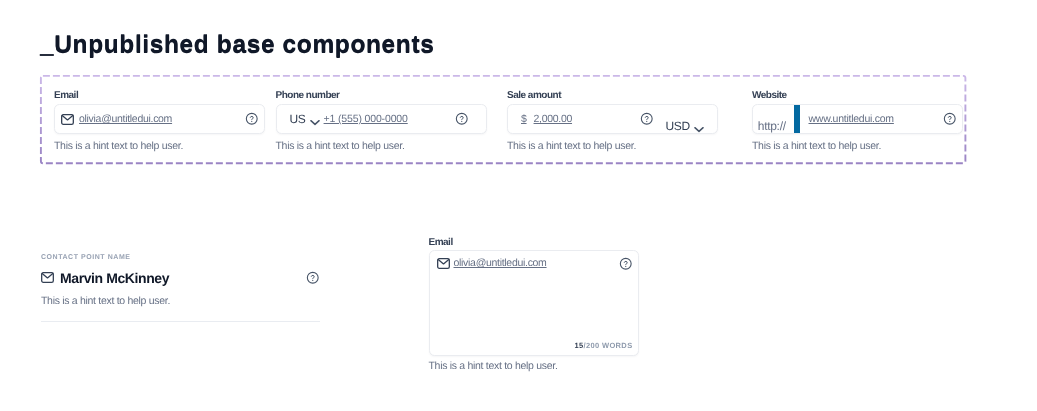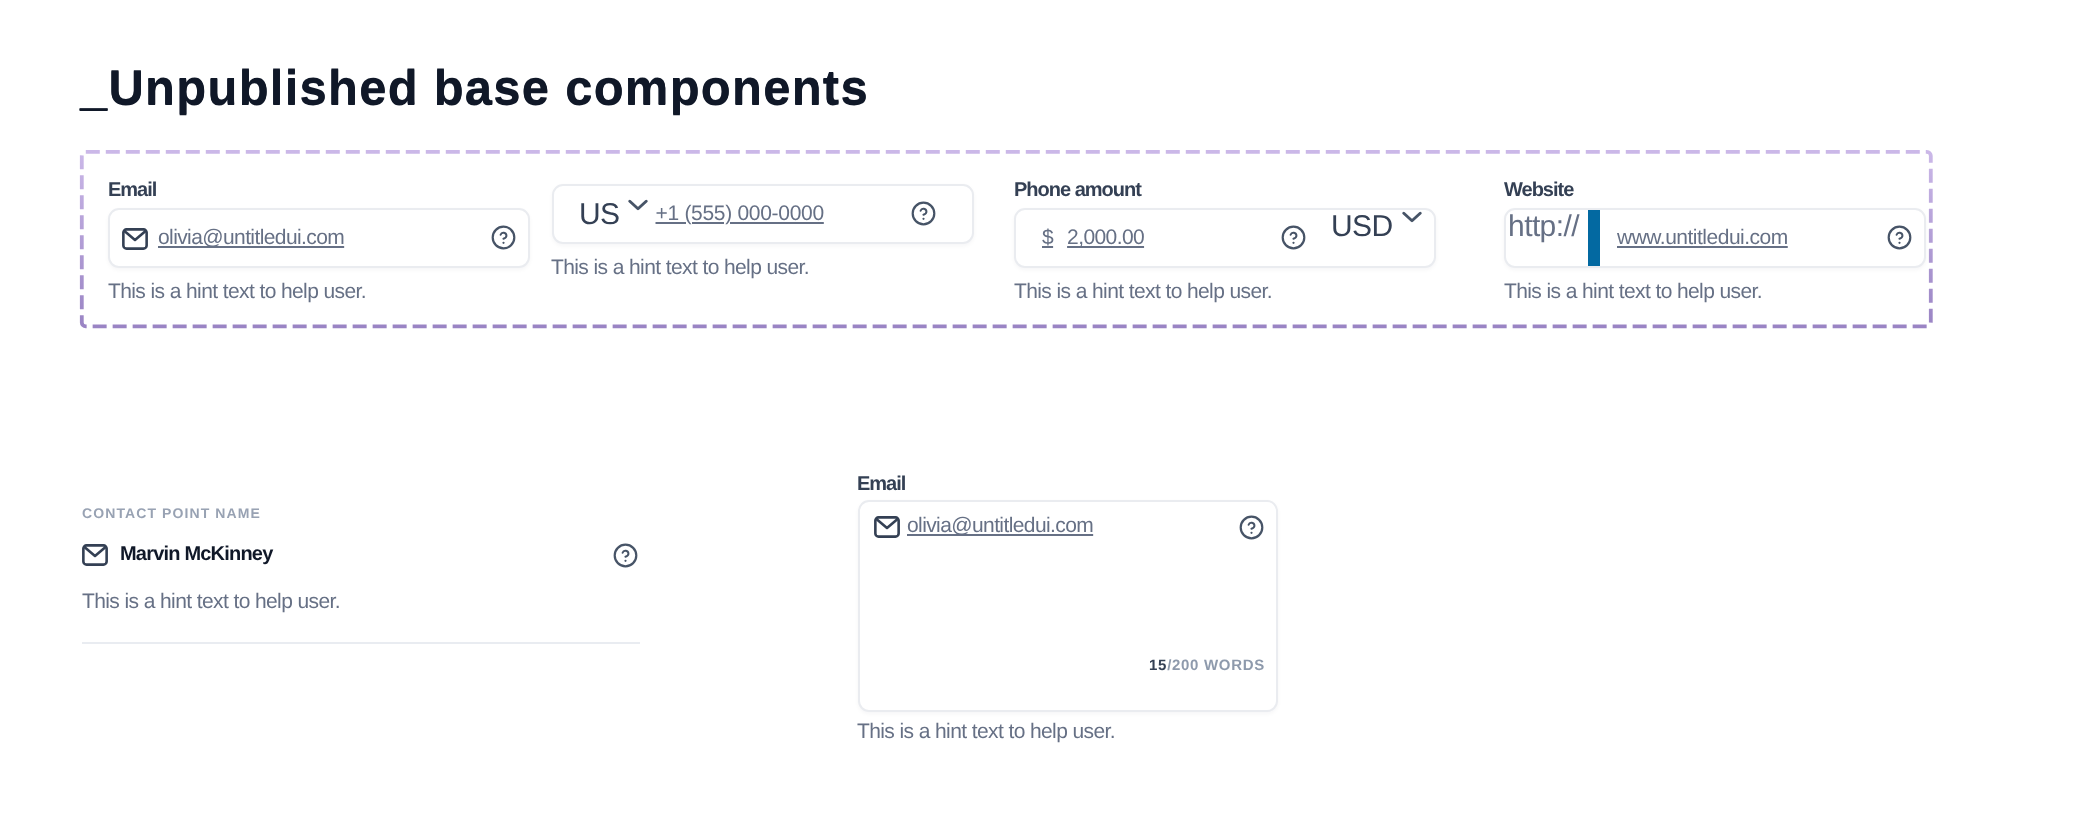--- a/index.html
+++ b/index.html
@@ -25,42 +25,42 @@
   .input-box{display:flex;align-items:center;height:30px;box-sizing:border-box;
              border:1px solid #eaecf0;border-radius:5.5px;background:#ffffff;
              box-shadow:0 1px 2px rgba(16,24,40,.04);margin-top:2px;overflow:hidden;}
   .hint{font-size:10.5px;line-height:12px;color:#667085;margin-top:6px;
         letter-spacing:-0.3px;white-space:nowrap;}
 
   .leading-icon{display:flex;align-items:center;flex:none;margin-left:6px;}
   .input-text{font-size:10.5px;color:#667085;letter-spacing:-0.3px;white-space:nowrap;text-decoration:underline;}
   .help-icon{display:flex;align-items:center;margin-left:auto;flex:none;}
 
-  .seg{display:flex;align-items:flex-start;font-size:15px;color:#344054;
+  .seg{display:flex;align-items:flex-end;font-size:12px;color:#344054;
        letter-spacing:-0.3px;flex:none;}
   .chev{margin-left:4px;display:flex;align-items:center;}
 
   
   .cp{position:absolute;left:41px;top:252.8px;width:279px;}
   .cp-label{font-size:7px;letter-spacing:0.55px;color:#98a2b3;font-weight:700;
             line-height:9px;}
   .cp-row{display:flex;align-items:center;margin-top:9.5px;height:13px;}
-  .cp-name{font-size:10px;font-weight:700;color:#101828;margin-left:6px;
+  .cp-name{font-size:14px;font-weight:700;color:#101828;margin-left:6px;
            letter-spacing:-0.4px;}
   .cp-help{margin-left:auto;display:flex;align-items:center;margin-right:1px;}
   .cp-hint{font-size:10.5px;color:#667085;margin-top:10.5px;letter-spacing:-0.3px;
            line-height:12px;}
   .cp-divider{border-top:1px solid #e9ecf1;margin-top:14px;}
 
   
   .ta{position:absolute;left:428.5px;top:236.5px;width:210.5px;}
   .ta-box{position:relative;height:105.5px;border:1px solid #eaecf0;border-radius:5.5px;
           background:#fff;box-shadow:0 1px 2px rgba(16,24,40,.04);box-sizing:border-box;}
   .ta-row{display:flex;align-items:center;padding:5.5px 6px 0 7px;}
-  .ta-count{position:absolute;right:5.5px;bottom:18px;font-size:7.5px;letter-spacing:0.35px;
+  .ta-count{position:absolute;right:5.5px;bottom:5px;font-size:7.5px;letter-spacing:0.35px;
             color:#8e9aac;font-weight:700;white-space:nowrap;line-height:9px;}
   .ta-count b{color:#344054;font-weight:700;}
 </style>
 </head>
 <body>
 
 <div class="page">
 
   <div class="page-title">_Unpublished base components</div>
   <div class="dashed-box">
@@ -90,20 +90,21 @@
             <circle cx="8" cy="8" r="6.4" stroke="#475467" stroke-width="1.3"></circle>
             <path d="M6.28 6.35a1.78 1.78 0 0 1 3.46.6c0 1.19-1.78 1.78-1.78 1.78" stroke="#475467" stroke-width="1.18" stroke-linecap="round" stroke-linejoin="round"></path>
             <circle cx="8" cy="11.15" r="0.66" fill="#475467"></circle>
           </svg>
       </span>
     </div>
     <div class="hint">This is a hint text to help user.</div>
   </div>
 
   <div class="field" style="left:275.5px">
+    <div class="field-label">Phone number</div>
     <div class="input-box">
       <span class="seg" style="margin-left:13px">
         <span>US</span>
         <span class="chev">
           <svg width="10" height="7" viewBox="0 0 10 7" fill="none">
               <path d="M0.9 1.65 L5 5.4 L9.1 1.65" stroke="#475467" stroke-width="1.45" stroke-linecap="round" stroke-linejoin="round"></path>
             </svg>
         </span>
       </span>
       <span class="input-text" style="margin-left:4px;letter-spacing:-0.15px">+1 (555) 000-0000</span>
@@ -112,21 +113,21 @@
             <circle cx="8" cy="8" r="6.4" stroke="#475467" stroke-width="1.3"></circle>
             <path d="M6.28 6.35a1.78 1.78 0 0 1 3.46.6c0 1.19-1.78 1.78-1.78 1.78" stroke="#475467" stroke-width="1.18" stroke-linecap="round" stroke-linejoin="round"></path>
             <circle cx="8" cy="11.15" r="0.66" fill="#475467"></circle>
           </svg>
       </span>
     </div>
     <div class="hint">This is a hint text to help user.</div>
   </div>
 
   <div class="field" style="left:507px">
-    <div class="field-label">Phone amount</div>
+    <div class="field-label">Sale amount</div>
     <div class="input-box" style="position:relative">
       <span class="input-text" style="margin-left:13px">$</span>
       <span class="input-text" style="margin-left:7px">2,000.00</span>
       <span class="help-icon" style="position:absolute;left:131.5px;top:7px;margin:0">
         <svg width="13.5" height="13.5" viewBox="0 0 16 16" fill="none">
             <circle cx="8" cy="8" r="6.4" stroke="#475467" stroke-width="1.3"></circle>
             <path d="M6.28 6.35a1.78 1.78 0 0 1 3.46.6c0 1.19-1.78 1.78-1.78 1.78" stroke="#475467" stroke-width="1.18" stroke-linecap="round" stroke-linejoin="round"></path>
             <circle cx="8" cy="11.15" r="0.66" fill="#475467"></circle>
           </svg>
       </span>

